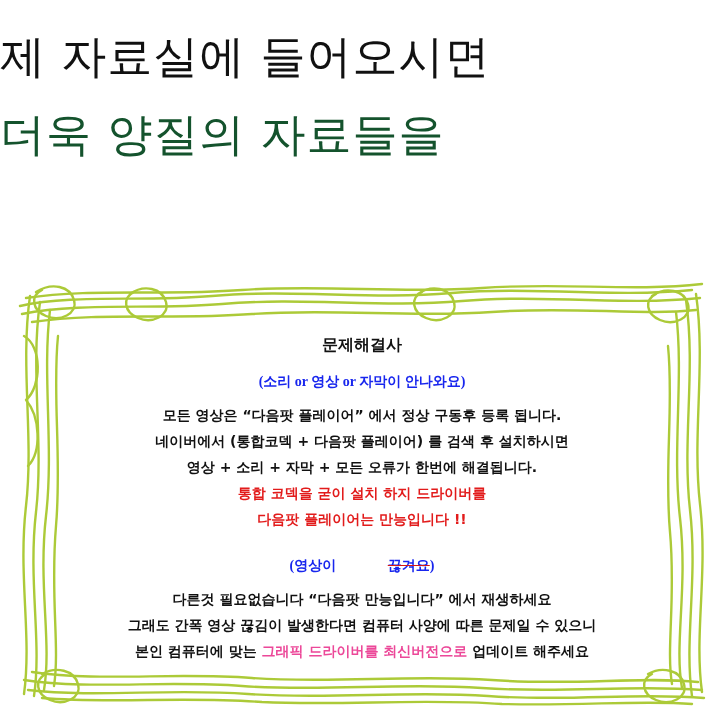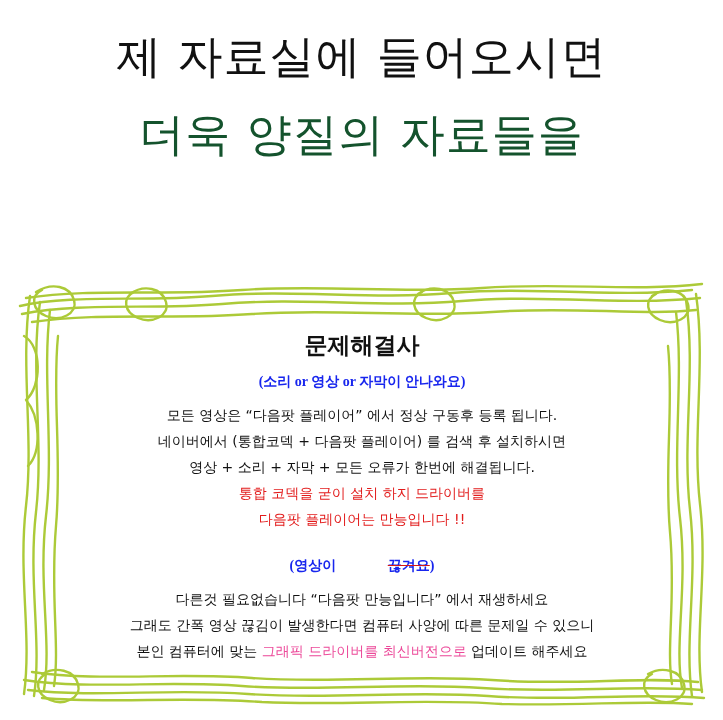--- a/index.html
+++ b/index.html
@@ -19,21 +19,20 @@
     height: 720px;
     background: #ffffff;
   }
 
   
   .headline {
     position: absolute;
     top: 18px;
     left: 0;
     width: 723px;
-    text-align: center;
   }
   .headline-line {
     font-family: "DejaVu Sans", sans-serif;
     font-size: 45px;
     line-height: 78px;
     font-weight: 400;
     letter-spacing: 1px;
     color: #111111;
     white-space: nowrap;
   }
@@ -60,21 +59,21 @@
     position: absolute;
     left: 12px;
     top: 276px;
     width: 700px;
     height: 430px;
     text-align: center;
     padding-top: 56px;
     box-sizing: border-box;
   }
   .section-title {
-    font-size: 23px;
+    font-size: 16px;
     font-weight: bold;
     color: #111111;
     line-height: 26px;
     margin-bottom: 12px;
   }
   .sub-q {
     font-size: 14px;
     font-weight: bold;
     color: #1826ee;
     line-height: 24px;
@@ -83,21 +82,21 @@
   }
   .sub-q .strike {
     text-decoration: line-through;
     text-decoration-color: #d41616;
     margin-left: 48px;
   }
   .body-line {
     font-size: 14px;
     color: #111111;
     line-height: 26px;
-    font-weight: normal;
+    font-weight: bold;
   }
   .body-line.red {
     color: #e21b1b;
   }
   .body-line .red-inline {
     color: #ec4899;
   }
   .gap {
     height: 22px;
   }

